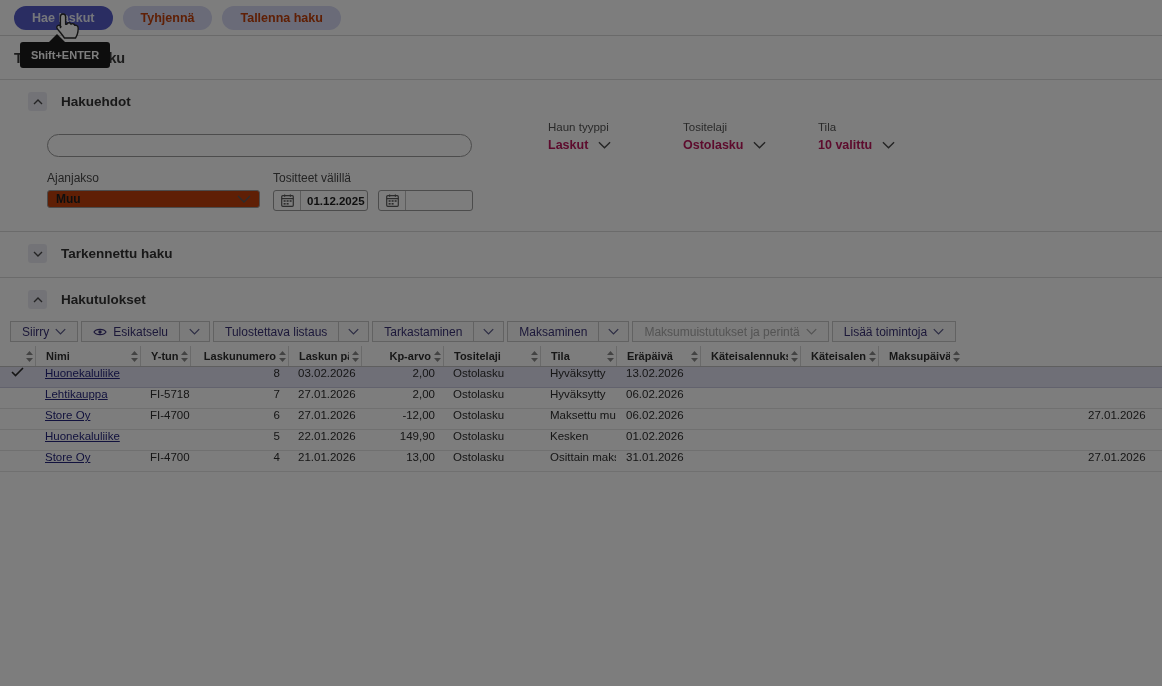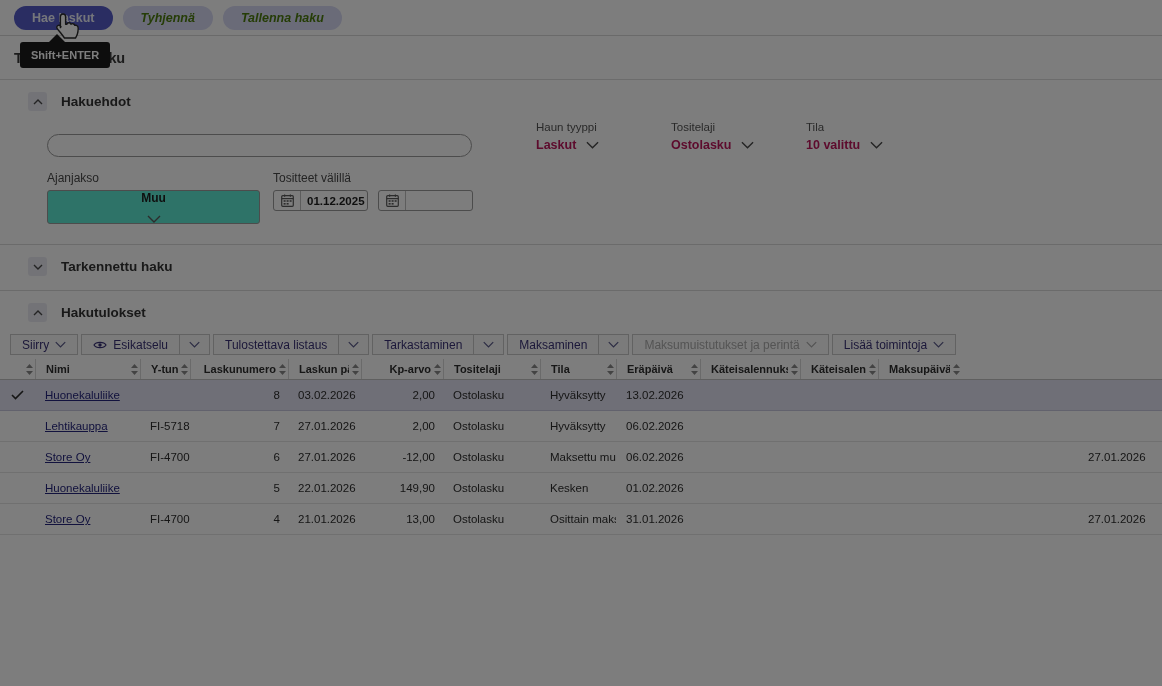--- a/index.html
+++ b/index.html
@@ -11,21 +11,21 @@
   }
   
   .dim-overlay { position:absolute; inset:0; background:rgba(0,0,0,0.51); z-index:900; pointer-events:none; }
 
   
   .topbar { height:36px; display:flex; align-items:center; gap:10px; padding-left:14px;
             background:#ffffff; border-bottom:1px solid #d9d9d9; position:relative; }
   .btn { border:none; border-radius:14px; padding:5px 18px; font-size:12.5px; font-weight:700;
          font-family:inherit; cursor:pointer; }
   .btn-primary { background:#565cc8; color:#eef0fb; }
-  .btn-secondary { background:#d8daf4; color:#4d7c0f;font-style:italic; }
+  .btn-secondary { background:#d8daf4; color:#c2410c; }
 
   
   .tooltip { position:absolute; left:20px; top:42px; z-index:500;
              background:#1c1c1c; color:#ffffff; font-size:11px; font-weight:700;
              padding:7px 11px; border-radius:3px; white-space:nowrap; }
   .tooltip::before { content:""; position:absolute; top:-8px; left:28px;
              border:9px solid transparent; border-bottom-color:#1c1c1c; border-top:none; }
 
   
   .cursor { position:absolute; left:54px; top:12px; z-index:600; pointer-events:none; }
@@ -44,33 +44,33 @@
 
   
   .criteria-body { padding:6px 0 20px 47px; position:relative; }
   .field-label { font-size:12px; color:#4a4a4a; display:flex; align-items:center; gap:6px; }
   .help-icon { width:13px; height:13px; border:1px solid #7a7a7a; border-radius:50%;
                font-size:9px; color:#6a6a6a; display:inline-flex; align-items:center; justify-content:center; }
   .search-pill { margin-top:9px; width:425px; height:23px; border:1px solid #9b9b9b;
                  border-radius:12px; background:#fff; font-family:inherit; font-size:12px; padding:0 12px; }
   .row2 { display:flex; margin-top:14px; gap:0; }
   .ajanjakso-wrap { width:226px; }
-  .select-box { margin-top:5px; width:213px; height:34px; border:1px solid #9b9b9b; border-radius:3px;
-                background:#5eead4; display:flex; align-items:center; justify-content:space-between;
-                padding:0 8px; cursor:pointer;flex-direction:column; }
+  .select-box { margin-top:5px; width:213px; height:18px; border:1px solid #9b9b9b; border-radius:3px;
+                background:#c2410c; display:flex; align-items:center; justify-content:space-between;
+                padding:0 8px; cursor:pointer; }
   .select-box .val { font-weight:700; font-size:12px; color:#1f1f1f; }
   .date-wrap { }
   .date-row { display:flex; gap:10px; margin-top:5px; }
   .date-box { width:95px; height:21px; border:1px solid #9b9b9b; border-radius:3px; background:#fff;
               display:flex; align-items:center; }
   .date-box .cal { width:27px; height:100%; display:flex; align-items:center; justify-content:center;
                    border-right:1px solid #bdbdbd; }
   .date-box .dval { font-weight:700; font-size:11.5px; color:#1f1f1f; padding-left:6px; }
 
-  .quick-fields { position:absolute; top:2px; left:536px; display:flex; }
+  .quick-fields { position:absolute; top:2px; left:548px; display:flex; }
   .quick-field { width:135px; }
   .quick-field .ql { font-size:11.5px; color:#555; }
   .quick-field .qv { margin-top:5px; display:flex; align-items:center; gap:10px;
                      font-size:12.5px; font-weight:700; color:#be185d; cursor:pointer; }
 
   
   .toolbar { display:flex; align-items:center; gap:3px; padding:2px 0 4px 10px; }
   .tb-group { display:flex; }
   .tb-btn { background:#fbfbfb; border:1px solid #c8c8c8; color:#3a3276; font-family:inherit;
             font-size:12px; padding:2px 11px; height:21px; display:flex; align-items:center; gap:6px;
@@ -82,21 +82,21 @@
 
   
   .grid { width:1162px; font-size:11.5px; }
   .grid-header { display:flex; border-bottom:1px solid #c2c2c2; height:21px; align-items:center; }
   .hcell { height:100%; display:flex; align-items:center; font-weight:700; font-size:11px; color:#2f2f2f;
            overflow:hidden; white-space:nowrap; padding:0 2px 0 10px; position:relative; cursor:pointer; }
   .hcell + .hcell { border-left:1px solid #d8d8d8; }
   .hcell .htext { overflow:hidden; white-space:nowrap; flex:1 1 auto; }
   .hcell.align-right .htext { text-align:right; }
   .sort-icon { flex:0 0 auto; margin-left:3px; display:flex; flex-direction:column; gap:1px; }
-  .grid-row { display:flex; height:31px; align-items:center; border-bottom:1px solid #e4e4e4;
+  .grid-row { display:flex; height:21px; align-items:flex-start; border-bottom:1px solid #e4e4e4;
               background:#ffffff; cursor:pointer; }
   .grid-row.selected { background:#e2e2f2; border-bottom:1px solid #c9c9de; }
   .cell { overflow:hidden; white-space:nowrap; padding:0 6px 0 10px; }
   .cell.align-right { text-align:right; padding-right:8px; }
   .cell a { color:#26267e; font-weight:400; text-decoration:underline; }
   .checkcell { display:flex; align-items:center; justify-content:center; padding:0; }
 
   svg { display:block; }
 </style>
 </head>

